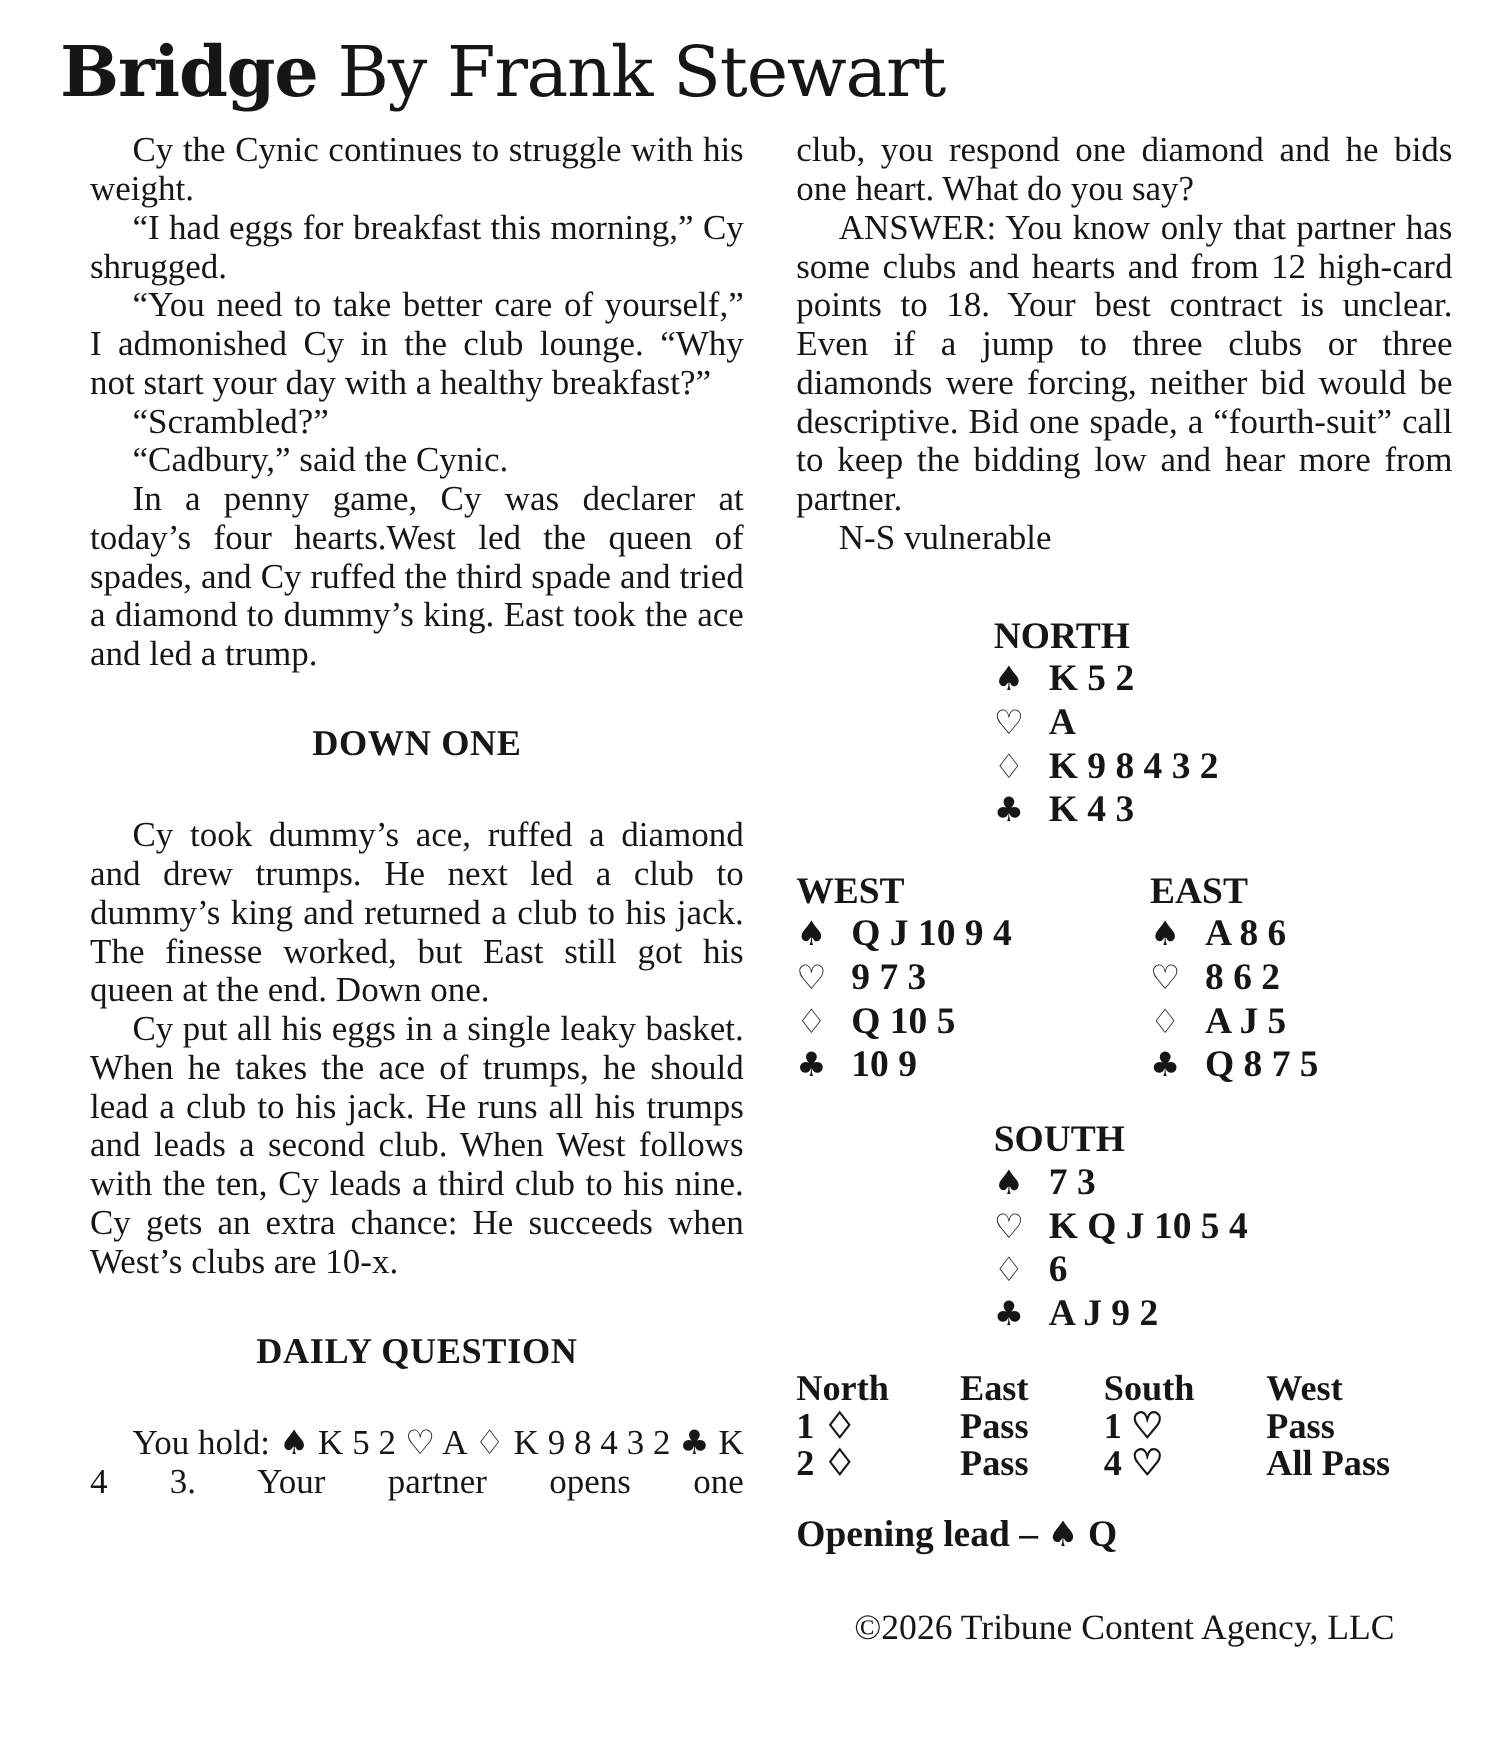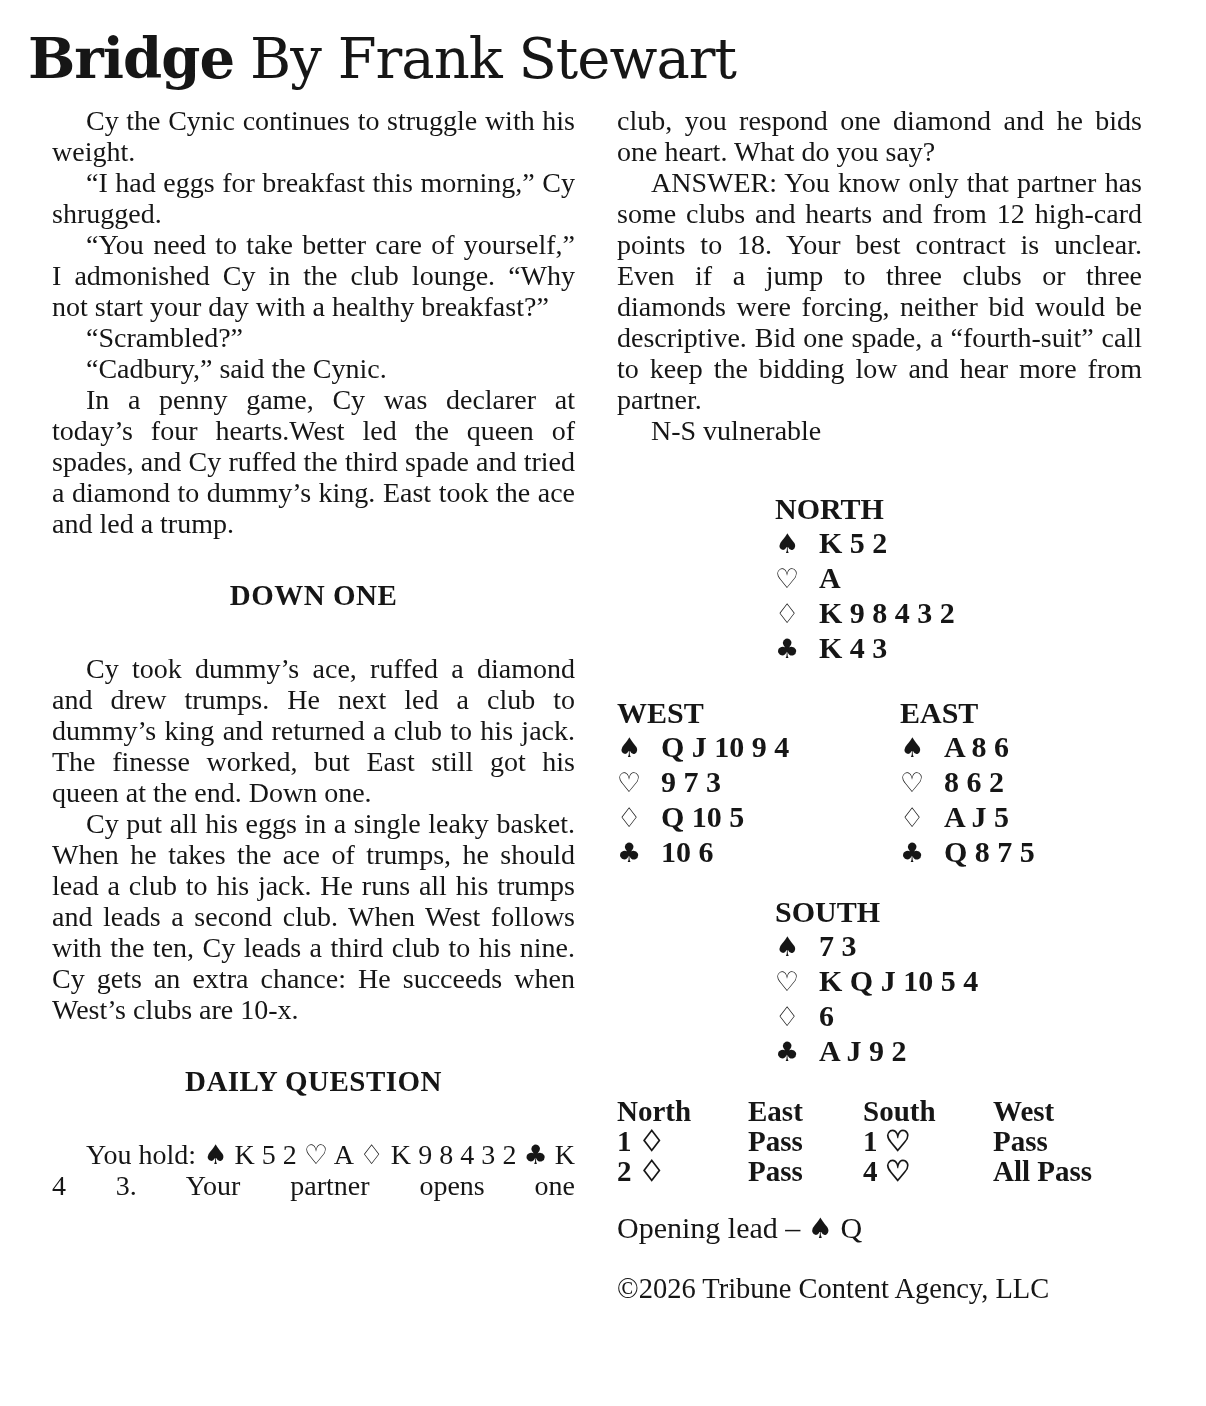--- a/index.html
+++ b/index.html
@@ -10,21 +10,21 @@
   body {
     width: 1206px;
     height: 1406px;
     overflow: hidden;
     color: #161616;
   }
   .page {
     box-sizing: border-box;
     width: 1206px;
     height: 1338px;
-    padding: 26px 44px 0 28px;
+    padding: 26px 44px 0 48px;
   }
   
   .masthead {
     font-family: "DejaVu Serif", serif;
     font-size: 56px;
     line-height: 64px;
     letter-spacing: -1px;
     white-space: nowrap;
   }
   .masthead .t1 {
@@ -93,31 +93,32 @@
     margin-top: 27px;
     font-weight: bold;
     font-size: 29px;
     line-height: 30px;
     text-align: left;
     text-align-last: auto;
   }
   
   .lead {
     margin-top: 25px;
-    font-weight: normal;
+    font-weight: bold;
     font-size: 30px;
     line-height: 34px;
     text-align: left;
     text-align-last: auto;
   }
   .lead .suit { font-size: 28px; }
   .copyright {
-    margin-top: 27px;
+    margin-top: 42px;
     font-size: 28.5px;
     line-height: 32px;
+    text-align: center;
     text-align-last: auto;
   }
 </style>
 </head>
 <body>
 
 <div class="page">
 
   <header class="masthead">
     <span class="t1">Bridge</span><span class="t2">By Frank Stewart</span>
@@ -194,21 +195,21 @@
             <div class="hand-row">
                 <span class="suit suit-col">♡</span>
                 <span>9 7 3</span>
               </div>
             <div class="hand-row">
                 <span class="suit suit-col">♢</span>
                 <span>Q 10 5</span>
               </div>
             <div class="hand-row">
                 <span class="suit suit-col">♣</span>
-                <span>10 6</span>
+                <span>10 9</span>
               </div>
           </div>
           <div class="hand east">
             <div>EAST</div>
             <div class="hand-row">
                 <span class="suit suit-col">♠</span>
                 <span>A 8 6</span>
               </div>
             <div class="hand-row">
                 <span class="suit suit-col">♡</span>

